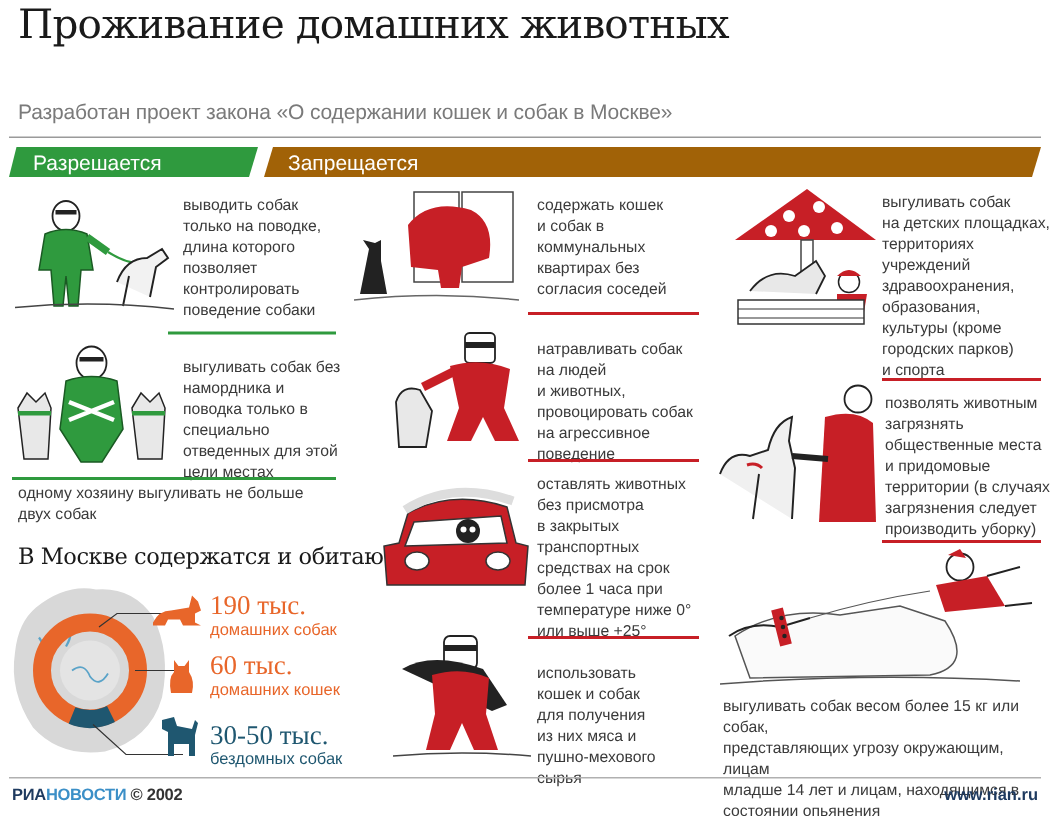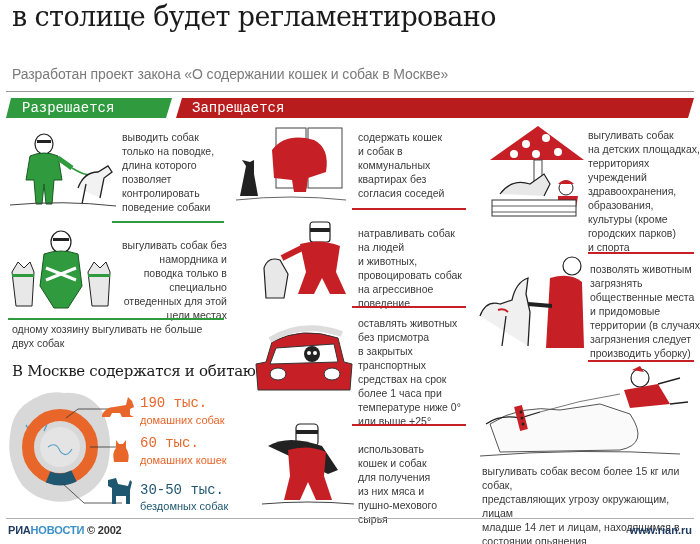--- a/index.html
+++ b/index.html
@@ -6,50 +6,50 @@
   html, body { width: 700px; height: 544px; background: #ffffff; overflow: hidden; }
   body { position: relative; font-family: "DejaVu Sans", sans-serif; color: #3a3a3a; }
 
   .title { position: absolute; left: 12px; top: 2px; width: 620px;
     font-family: "DejaVu Serif", serif; font-size: 27px; line-height: 30px; color: #1a1a1a; letter-spacing: -0.6px; }
   .subtitle { position: absolute; left: 12px; top: 66px; font-family: "Liberation Sans", sans-serif;
     font-size: 14px; color: #7a7a7a; letter-spacing: -0.1px; }
 
   .rule { position: absolute; height: 1px; background: #9a9a9a; }
 
-  .bar { position: absolute; height: 20px; color: #fff; font-family: Liberation Mono, monospace;
+  .bar { position: absolute; height: 20px; color: #fff; font-family: Liberation Sans, sans-serif;
     font-size: 14px; line-height: 20px; padding-left: 16px; }
   .bar-green { left: 6px; top: 98px; width: 166px; background: #2f9a3e;
     clip-path: polygon(5px 0, 100% 0, calc(100% - 6px) 100%, 0 100%); }
-  .bar-red { left: 176px; top: 98px; width: 518px; background: #b91c1c; padding-left: 16px;
+  .bar-red { left: 176px; top: 98px; width: 518px; background: #a16207; padding-left: 16px;
     clip-path: polygon(6px 0, 100% 0, calc(100% - 6px) 100%, 0 100%); }
 
   .item-text { position: absolute; font-family: "Liberation Sans", sans-serif; font-size: 10.5px;
     line-height: 14px; color: #3a3a3a; white-space: pre-line; }
 
   .div-green { position: absolute; height: 2px; background: #2f9a3e; }
   .div-red { position: absolute; height: 2px; background: #c71f26; }
 
   .illus { position: absolute; }
 
   .stats-title { position: absolute; left: 12px; top: 362px; font-family: "DejaVu Serif", serif;
     font-size: 15px; color: #1a1a1a; letter-spacing: -0.3px; }
-  .stat-num { position: absolute; font-family: Liberation Mono, monospace; font-size: 14px; line-height: 20px; }
+  .stat-num { position: absolute; font-family: Liberation Serif, serif; font-size: 18px; line-height: 20px; }
   .stat-label { position: absolute; font-family: Liberation Sans, sans-serif; font-size: 11px; line-height: 12px; }
 
   .footer-logo { position: absolute; left: 8px; top: 524px; font-family: "Liberation Sans", sans-serif;
     font-size: 11px; font-weight: bold; letter-spacing: -0.2px; }
   .footer-url { position: absolute; right: 8px; top: 524px; font-family: "Liberation Sans", sans-serif;
     font-size: 11px; font-weight: bold; color: #1e3a5f; }
 </style>
 </head>
 <body>
 
 <div class="title">
-  <div>в столице будет регламентировано</div>
+  <div>Проживание домашних животных</div>
 </div>
 <div class="subtitle">Разработан проект закона «О содержании кошек и собак в Москве»</div>
 
 <div class="rule" style="left:6px; top:91px; width:688px;"></div>
 
 <div class="bar bar-green">Разрешается</div>
 <div class="bar bar-red">Запрещается</div>
 
 <svg class="illus" style="left:8px; top:128px;" width="110" height="80" viewBox="0 0 110 80">
   <ellipse cx="36" cy="16" rx="9" ry="10" fill="#fff" stroke="#222" stroke-width="1.2"></ellipse>
@@ -73,21 +73,21 @@
   <rect x="47" y="10" width="16" height="3" fill="#222"></rect>
   <path d="M38 26 Q55 20 72 26 L76 58 L62 80 L48 80 L34 58 Z" fill="#2f9a3e" stroke="#1a5a23" stroke-width="1"></path>
   <path d="M40 40 L70 52 M70 40 L40 52" stroke="#fff" stroke-width="3"></path>
   <g fill="#e8e8e8" stroke="#222" stroke-width="1">
     <path d="M6 44 L12 34 L18 40 L24 34 L28 44 L26 78 L10 78 Z"></path>
     <path d="M82 44 L88 34 L94 40 L100 34 L104 44 L102 78 L86 78 Z"></path>
   </g>
   <rect x="6" y="46" width="22" height="3" fill="#2f9a3e"></rect>
   <rect x="82" y="46" width="22" height="3" fill="#2f9a3e"></rect>
 </svg>
-<div class="item-text" style="left:122px; top:238px;text-align:right;">выгуливать собак без
+<div class="item-text" style="left:122px; top:238px;">выгуливать собак без
 намордника и
 поводка только в
 специально
 отведенных для этой
 цели местах</div>
 <div class="div-green" style="left:8px; top:318px; width:216px;"></div>
 
 <div class="item-text" style="left:12px; top:322px;">одному хозяину выгуливать не больше
 двух собак</div>
 

